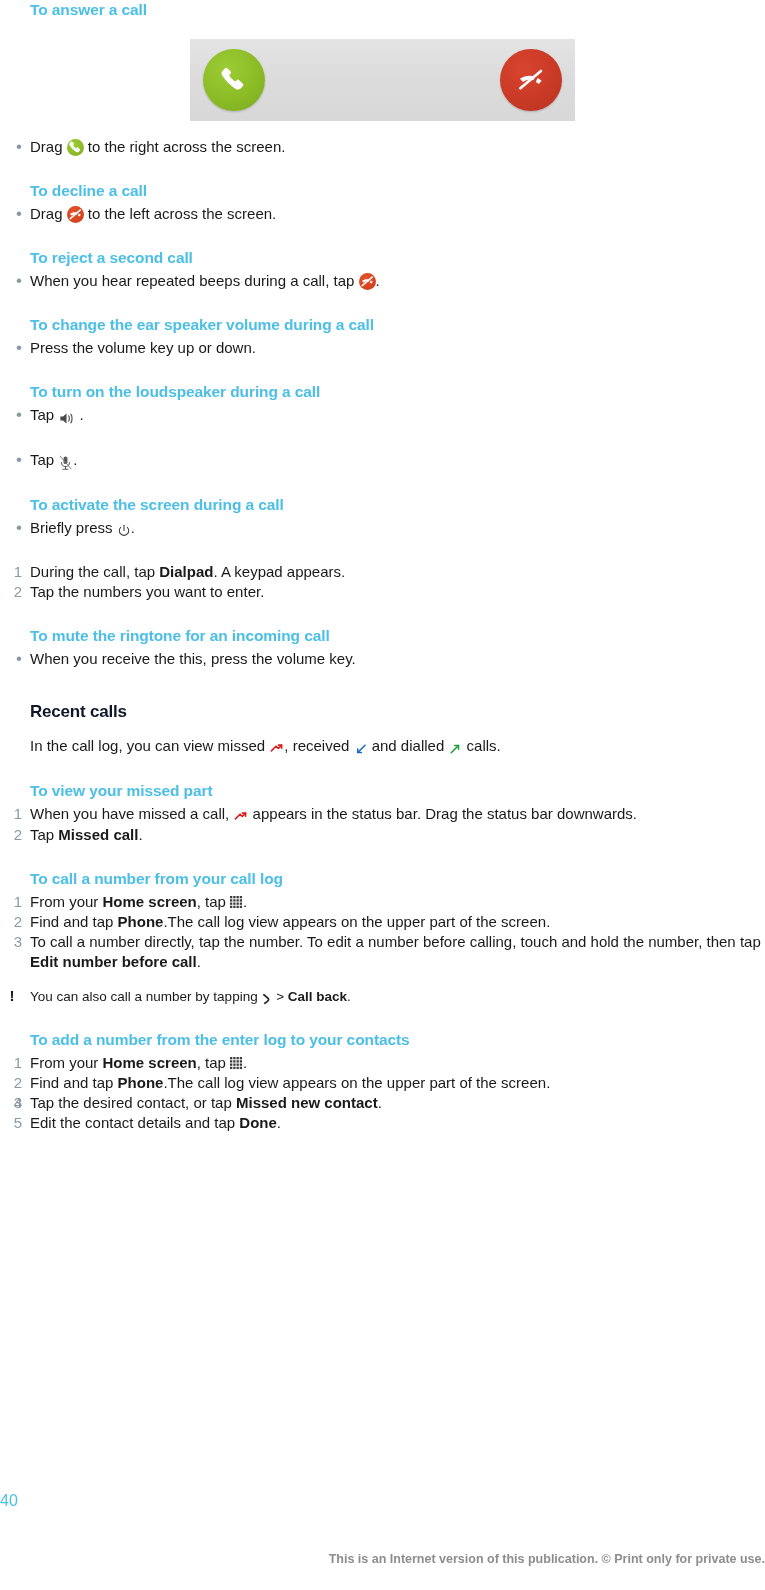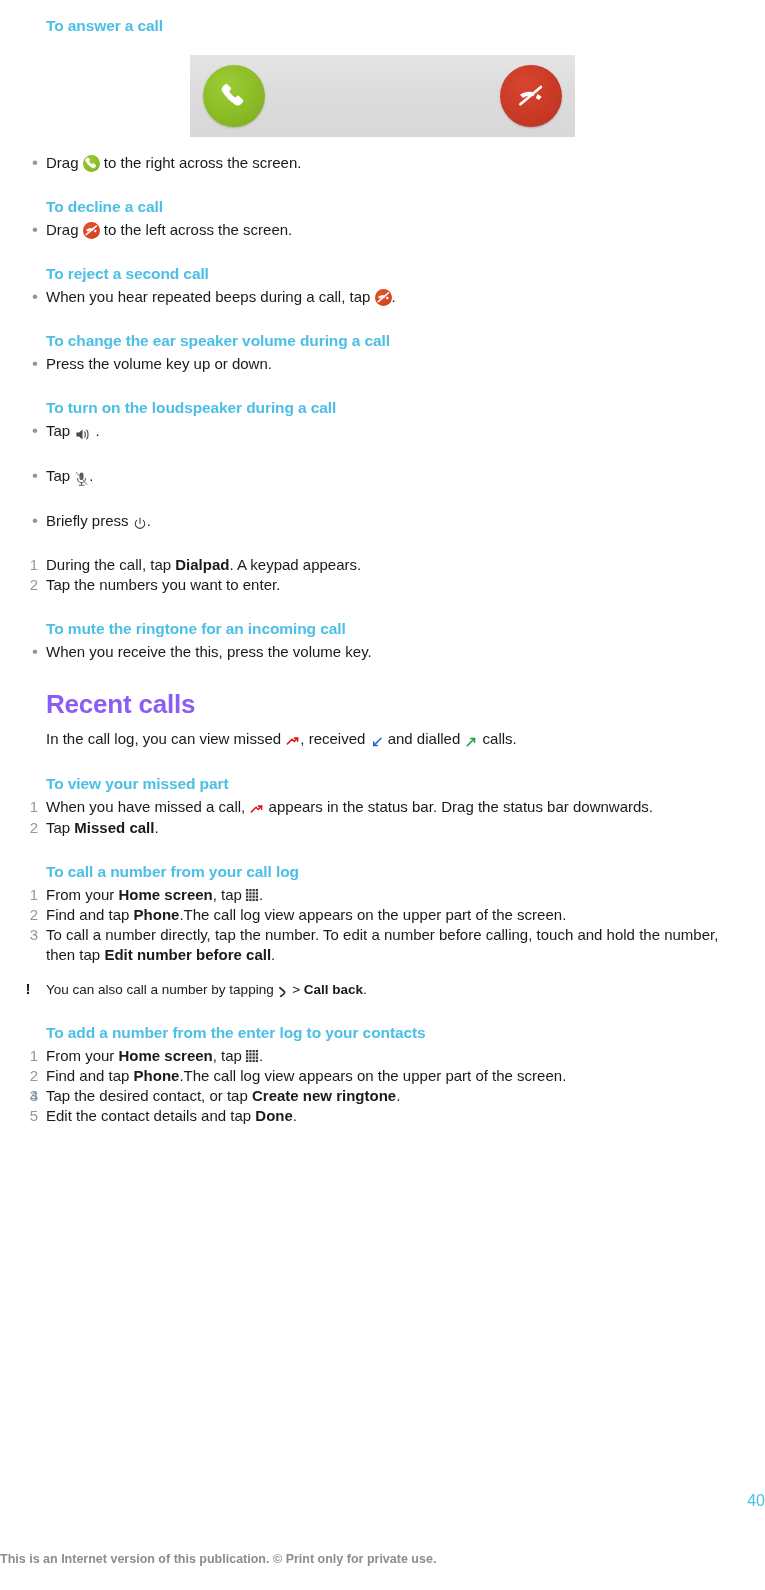--- a/index.html
+++ b/index.html
@@ -7,35 +7,35 @@
   body {
     width: 765px;
     height: 1590px;
     background: #ffffff;
     font-family: "Liberation Sans", sans-serif;
     color: #1a1a1a;
     position: relative;
     overflow: hidden;
   }
 
-  .page { position: relative; width: 765px; height: 1590px; padding: 16px; }
+  .page { position: relative; width: 765px; height: 1590px; padding: 0; }
 
   
   .proc-heading {
     color: #4cbfe6;
     font-weight: bold;
     font-size: 15.5px;
     line-height: 19px;
     margin: 0 0 4px 30px;
     letter-spacing: -0.1px;
   }
   .section-heading {
-    color: #8b5cf6;
+    color: #0f172a;
     font-weight: bold;
-    font-size: 26px;
+    font-size: 17px;
     line-height: 25px;
     margin: 0 0 6px 30px;
     letter-spacing: -0.2px;
   }
   .body-para {
     font-size: 15px;
     line-height: 20px;
     margin: 12px 0 0 30px;
     color: #1a1a1a;
   }
@@ -132,30 +132,30 @@
   .dotgrid {
     display: inline-block;
     width: 13px; height: 13px;
     vertical-align: -2px;
   }
 
   .footer-page {
     position: absolute;
     left: 0; right: 0;
     top: 1492px;
-    text-align: right;
+    text-align: left;
     color: #4cbfe6;
     font-size: 16px;
     font-weight: normal;
   }
   .footer-note {
     position: absolute;
     left: 0; right: 0;
     top: 1552px;
-    text-align: left;
+    text-align: right;
     color: #8d8d8d;
     font-size: 12.5px;
     font-weight: bold;
   }
 </style>
 </head>
 <body>
 
 <div class="page">
 
@@ -229,20 +229,21 @@
       <div class="gap-l"></div>
       <ul class="list">
         <li class="li bullet"><span class="marker">•</span><span>Tap <span class="ico"><svg width="15" height="16" viewBox="0 0 20 22" style="vertical-align:-3px">
                 <rect x="7.3" y="2" width="5.4" height="10.5" rx="2.7" fill="#5a5a5a"></rect>
                 <path d="M4.6 10.5c0 3 2.4 5.4 5.4 5.4s5.4-2.4 5.4-5.4" stroke="#5a5a5a" stroke-width="1.5" fill="none" stroke-linecap="round"></path>
                 <path d="M10 16v3.4M6.6 19.6h6.8" stroke="#5a5a5a" stroke-width="1.5" stroke-linecap="round"></path>
                 <path d="M2.6 1.6L17.6 19" stroke="#7a7a7a" stroke-width="1.3" stroke-linecap="round"></path>
               </svg></span>.</span></li>
       </ul>
       <div class="gap-l"></div>
+      <div class="proc-heading">To activate the screen during a call</div>
       <ul class="list">
         <li class="li bullet"><span class="marker">•</span><span>Briefly press <span class="ico"><svg width="14" height="14" viewBox="0 0 22 22" style="vertical-align:-2px">
                 <path d="M5.8 5.2a7.4 7.4 0 1 0 10.4 0" stroke="#3a3a3a" stroke-width="1.6" fill="none" stroke-linecap="round"></path>
                 <path d="M11 1.8v8.4" stroke="#3a3a3a" stroke-width="1.6" stroke-linecap="round"></path>
               </svg></span>.</span></li>
       </ul>
       <div class="gap-l"></div>
       <ul class="list">
         <li class="li"><span class="marker">1</span><span>During the call, tap <b>Dialpad</b>. A keypad appears.</span></li>
         <li class="li"><span class="marker">2</span><span>Tap the numbers you want to enter.</span></li>
@@ -317,20 +318,20 @@
                 <rect x="3.1" y="6.2" width="2.2" height="2.2" fill="#3c3c3c"></rect>
                 <rect x="6.2" y="6.2" width="2.2" height="2.2" fill="#3c3c3c"></rect>
                 <rect x="9.3" y="6.2" width="2.2" height="2.2" fill="#3c3c3c"></rect>
                 <rect x="0" y="9.3" width="2.2" height="2.2" fill="#3c3c3c"></rect>
                 <rect x="3.1" y="9.3" width="2.2" height="2.2" fill="#3c3c3c"></rect>
                 <rect x="6.2" y="9.3" width="2.2" height="2.2" fill="#3c3c3c"></rect>
                 <rect x="9.3" y="9.3" width="2.2" height="2.2" fill="#3c3c3c"></rect>
               </svg></span>.</span></li>
         <li class="li"><span class="marker">2</span><span>Find and tap <b>Phone</b>.The call log view appears on the upper part of the screen.</span></li>
         <li class="li"><span class="marker">3</span></li>
-        <li class="li"><span class="marker">4</span><span>Tap the desired contact, or tap <b>Create new ringtone</b>.</span></li>
+        <li class="li"><span class="marker">4</span><span>Tap the desired contact, or tap <b>Missed new contact</b>.</span></li>
         <li class="li"><span class="marker">5</span><span>Edit the contact details and tap <b>Done</b>.</span></li>
       </ul>
     </div>
 
   <div class="footer-page">40</div>
   <div class="footer-note">This is an Internet version of this publication. © Print only for private use.</div>
 </div>
 
 </body></html>

